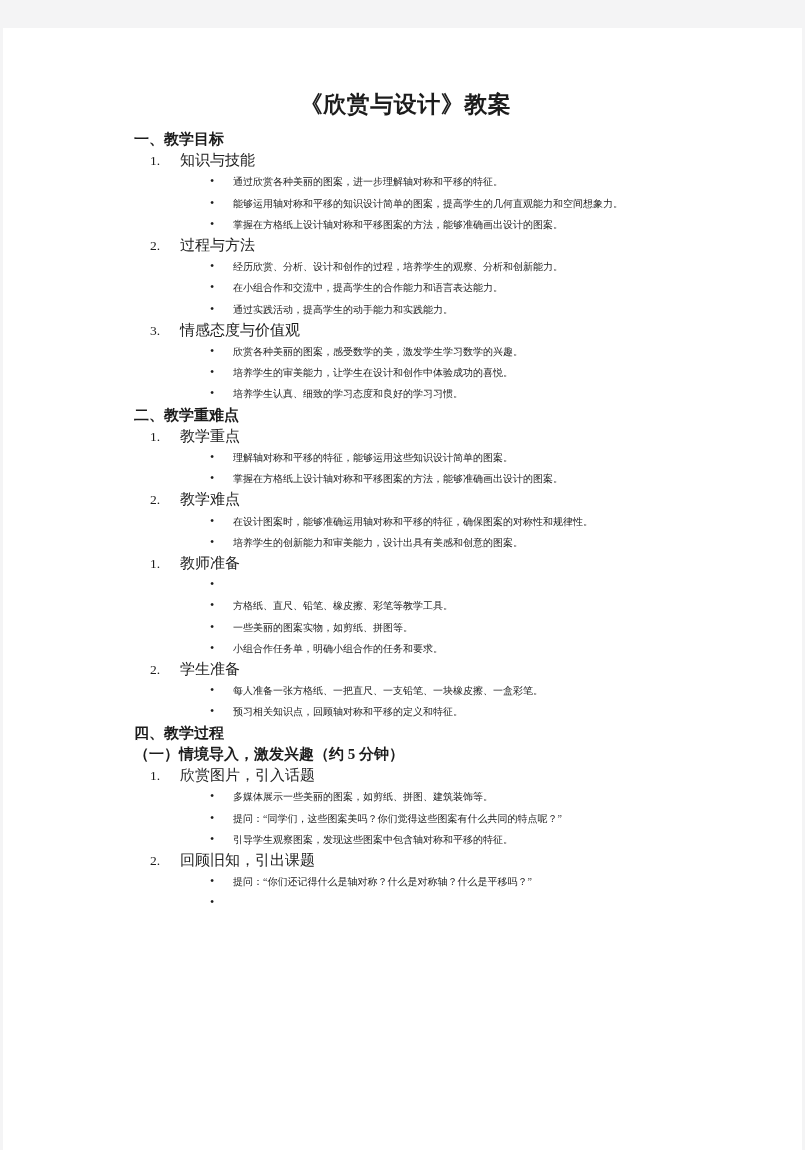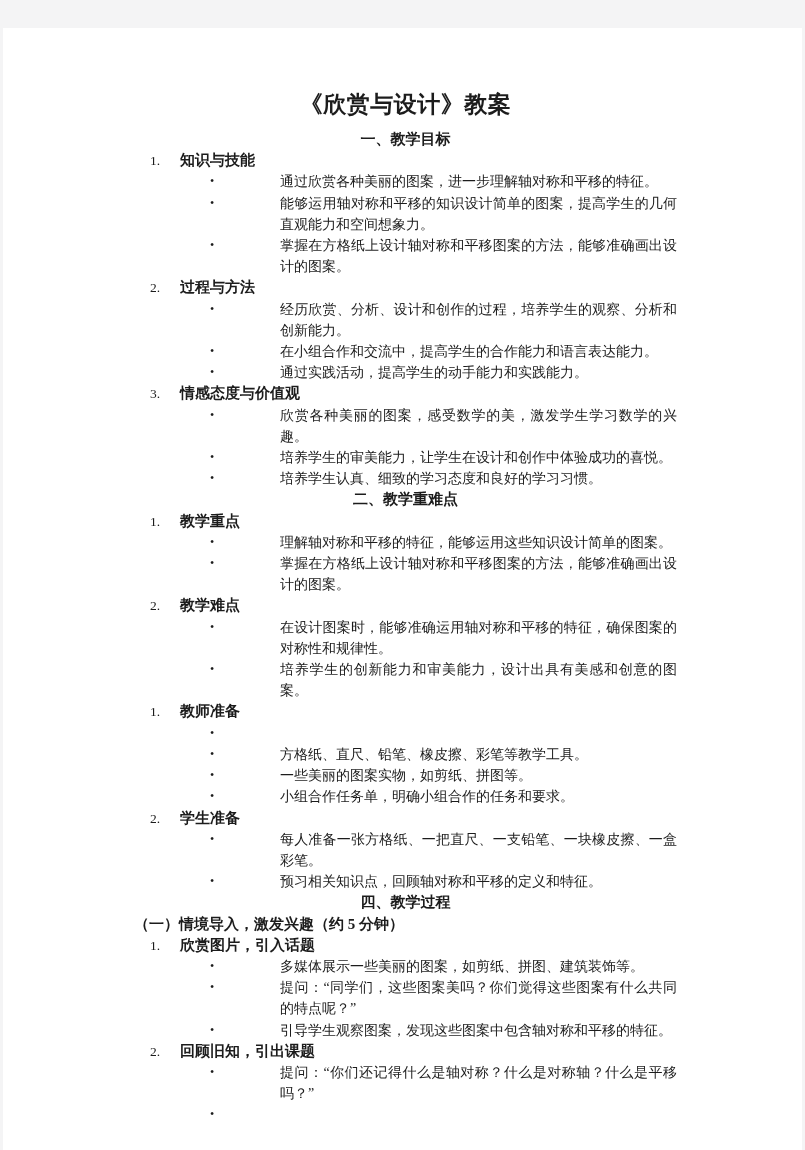--- a/index.html
+++ b/index.html
@@ -26,59 +26,57 @@
     font-weight:700;
     text-align:center;
     line-height:33px;
     margin-bottom:8px;
     letter-spacing:0.5px;
   }
   .sec-heading{
     font-size:15px;
     font-weight:700;
     line-height:21.2px;
-    text-align:center;
   }
   .sub-heading{
     font-size:15px;
     font-weight:700;
     line-height:21.2px;
   }
   .num-item{
     display:flex;
     padding-left:16px;
     line-height:21.2px;
   }
   .num{
     width:30px;
     flex:none;
     font-size:13.5px;
     font-weight:400;
   }
   .num-label{
     font-size:15px;
-    font-weight:700;
+    font-weight:400;
   }
   .bullet{
     display:flex;
     padding-left:76px;
     line-height:21.2px;
   }
   .dot{
     width:23px;
     flex:none;
     font-size:12px;
     line-height:21.2px;
   }
   .btext{
     flex:1;
-    font-size:14px;
+    font-size:10px;
     text-align:justify;
     text-justify:inter-ideograph;
-    margin-left:47px;
   }
 </style>
 </head>
 <body>
 
 <div class="page">
   <h1 class="doc-title">《欣赏与设计》教案</h1>
   <div>
       <div class="section">
         <div class="sec-heading">一、教学目标</div>

